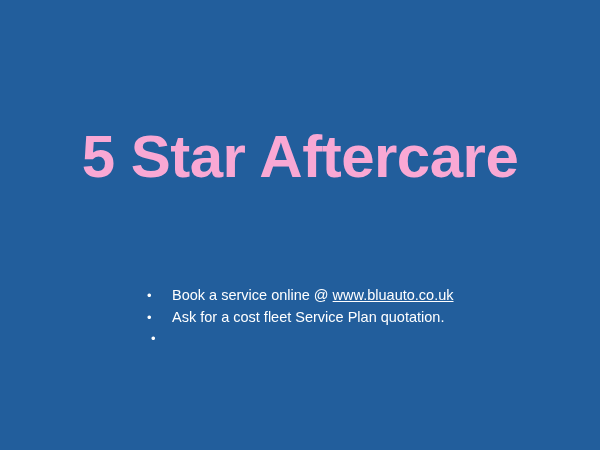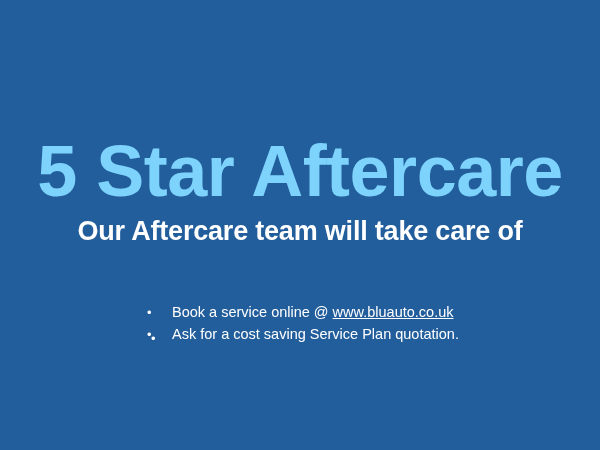--- a/index.html
+++ b/index.html
@@ -20,25 +20,25 @@
     box-sizing: border-box;
     background: #225e9c;
     color: #ffffff;
   }
   .headline {
     position: absolute;
     top: 86px;
     left: 0;
     width: 600px;
     text-align: center;
-    font-size: 72px;
+    font-size: 60px;
     line-height: 1.04;
     font-weight: 700;
     letter-spacing: -0.5px;
-    color: #7dd3fc;
+    color: #f9a8d4;
     white-space: nowrap;
   }
   .subhead {
     position: absolute;
     top: 216px;
     left: 0;
     width: 600px;
     text-align: center;
     font-size: 27px;
     line-height: 1.16;
@@ -76,48 +76,46 @@
   }
   .bullet-marker {
     display: inline-block;
     width: 25px;
     flex: 0 0 25px;
     font-size: 13px;
     color: #ffffff;
   }
   .bullet-text {
     display: inline-block;
-    margin-top: 17px;
   }
   .link {
     text-decoration: underline;
     color: #ffffff;
   }
 </style>
 </head>
 <body>
 
 <div class="slide">
 
   <h1 class="headline">5 Star Aftercare</h1>
 
   <div class="subhead">
-    <span class="subhead-line">Our Aftercare team will take care of</span>
   </div>
 
   <ul class="bullets">
 
     <li class="bullet-row">
       <span class="bullet-marker">•</span>
       <span class="bullet-text"><span>Book a service online @ </span><a class="link" href="#">www.bluauto.co.uk</a></span>
     </li>
 
     <li class="bullet-row">
       <span class="bullet-marker">•</span>
-      <span class="bullet-text">Ask for a cost saving Service Plan quotation.</span>
+      <span class="bullet-text">Ask for a cost fleet Service Plan quotation.</span>
     </li>
 
     <li class="bullet-row indented">
       <span class="bullet-marker">•</span>
     </li>
 
   </ul>
 
 </div>
 

